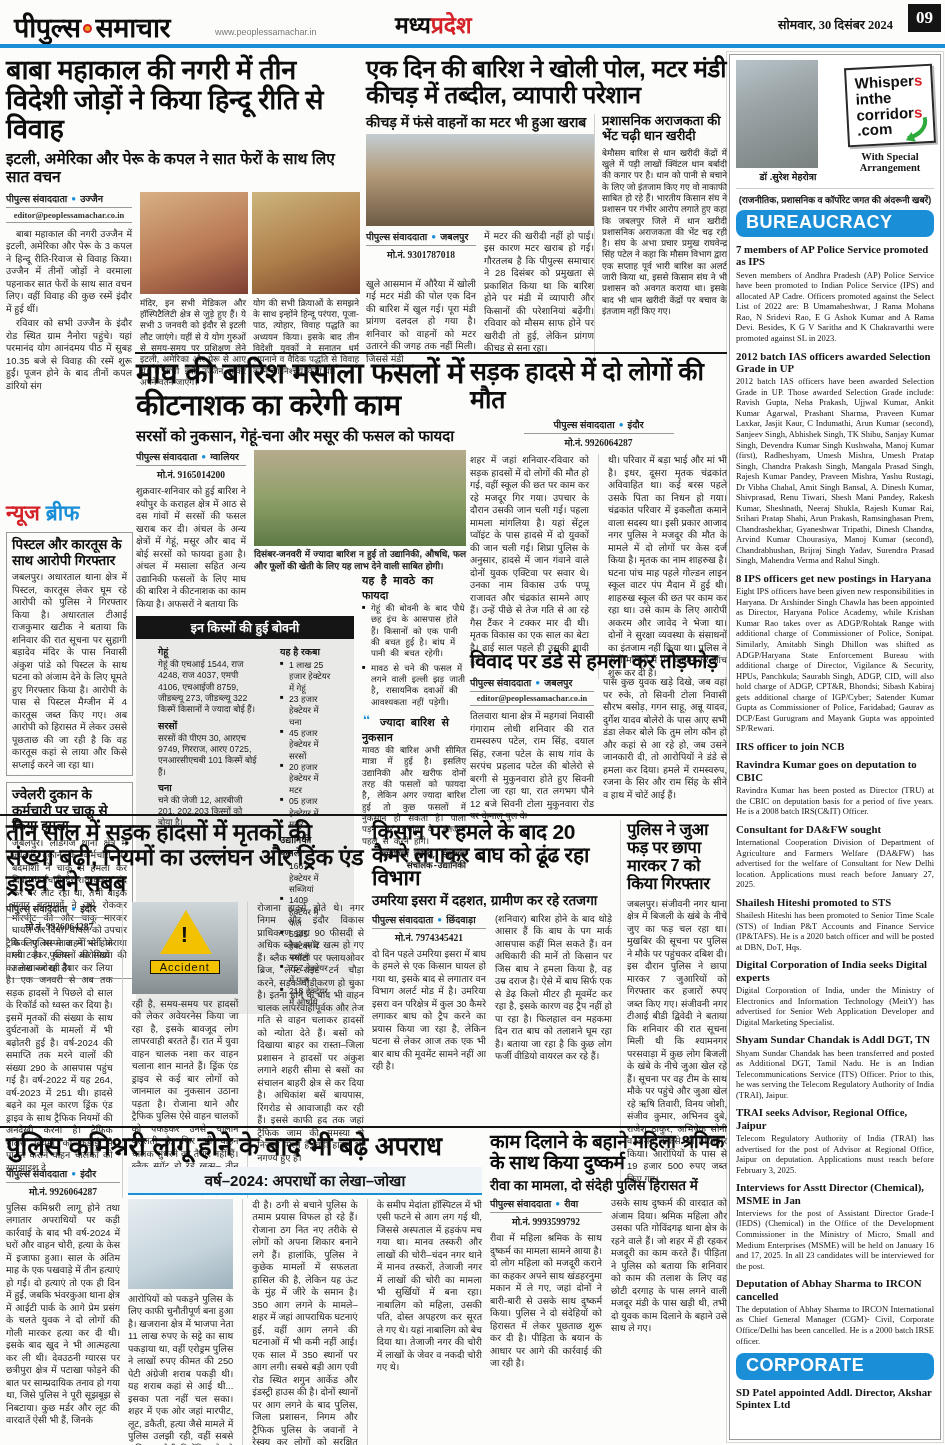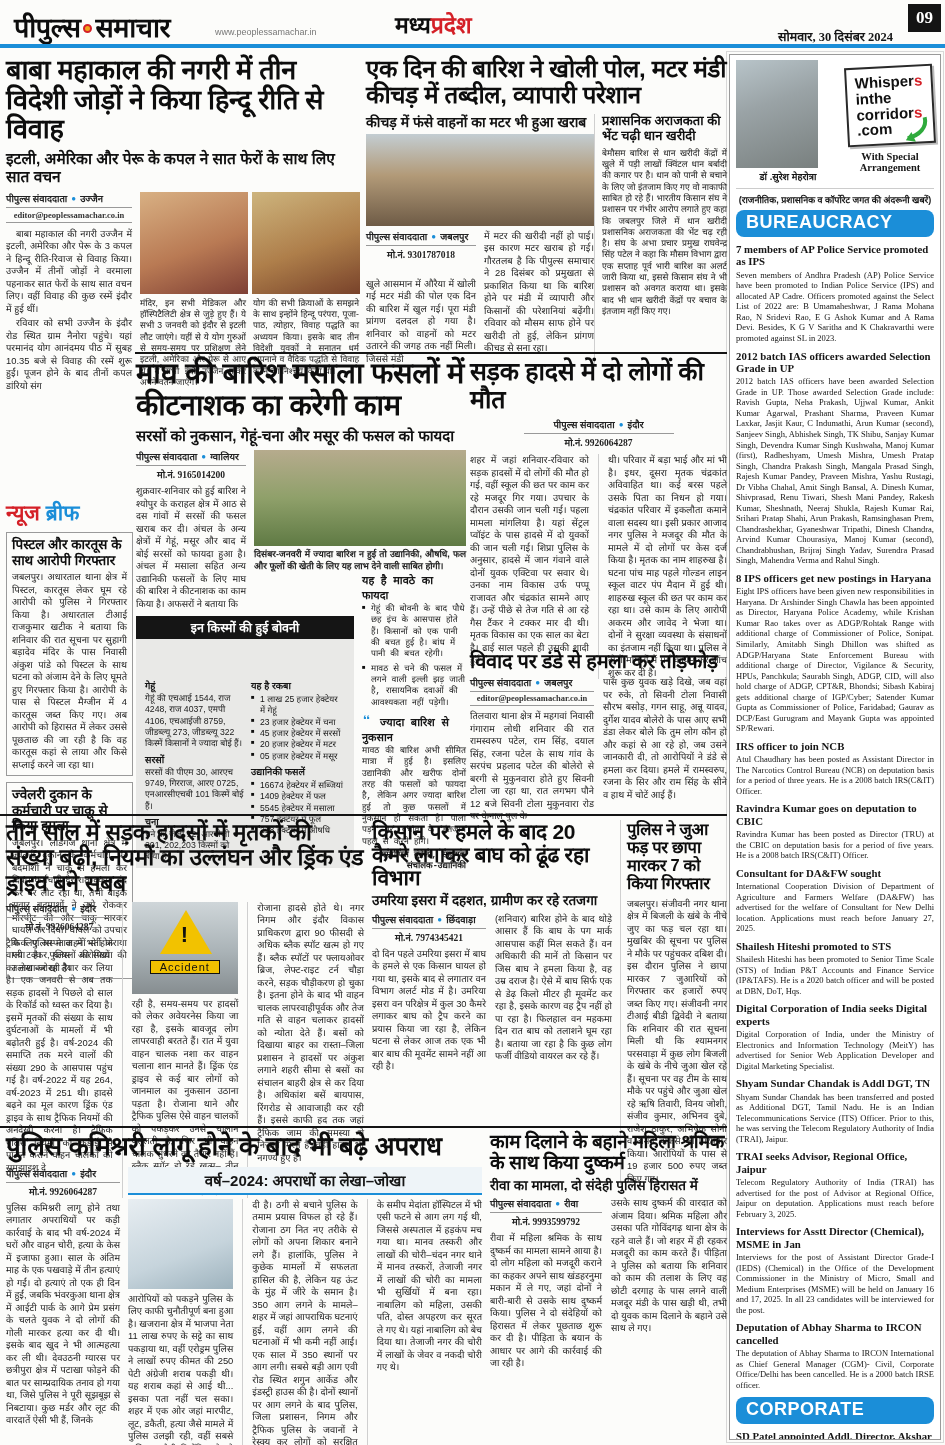--- a/index.html
+++ b/index.html
@@ -73,21 +73,21 @@
 <div class="page">
 
   <div class="abs" style="left:0;top:0;width:945px;height:46px;">
     <div class="abs masthead-logo" style="left:14px;top:8px;">
       <span>पीपुल्स</span><span class="logo-dot"></span><span>समाचार</span>
     </div>
     <div class="abs" style="left:215px;top:27px;font-size:9px;color:#777;">www.peoplessamachar.in</div>
     <div class="abs" style="left:395px;top:8px;">
       <span class="mp-black">मध्य</span><span class="mp-red">प्रदेश</span>
     </div>
-    <div class="abs date" style="left:778px;top:28px;">सोमवार, 30 दिसंबर 2024</div>
+    <div class="abs date" style="left:778px;top:16px;">सोमवार, 30 दिसंबर 2024</div>
     <div class="abs pagebox" style="right:4px;top:4px;">09</div>
   </div>
   <div class="abs blue-rule" style="left:0;top:44px;width:945px;"></div>
 
   <div class="abs rc" style="left:729px;top:54px;width:212px;height:1386px;">
     <div style="display:flex;gap:6px;">
       <div style="width:104px;">
         <div class="ph" style="width:82px;height:108px;"></div>
         <div style="font-size:9.5px;font-weight:bold;text-align:center;margin-top:2px;">डॉ .सुरेश मेहरोत्रा</div>
       </div>
@@ -116,21 +116,20 @@
       <div>
           <div class="rc-t">2012 batch IAS officers awarded Selection Grade in UP</div>
           <div class="rc-b">2012 batch IAS officers have been awarded Selection Grade in UP. Those awarded Selection Grade include: Ravish Gupta, Neha Prakash, Ujjwal Kumar, Ankit Kumar Agarwal, Prashant Sharma, Praveen Kumar Laxkar, Jasjit Kaur, C Indumathi, Arun Kumar (second), Sanjeev Singh, Abhishek Singh, TK Shibu, Sanjay Kumar Singh, Devendra Kumar Singh Kushwaha, Manoj Kumar (first), Radheshyam, Umesh Mishra, Umesh Pratap Singh, Chandra Prakash Singh, Mangala Prasad Singh, Rajesh Kumar Pandey, Praveen Mishra, Yashu Rustagi, Dr Vibha Chahal, Amit Singh Bansal, A. Dinesh Kumar, Shivprasad, Renu Tiwari, Shesh Mani Pandey, Rakesh Kumar, Sheshnath, Neeraj Shukla, Rajesh Kumar Rai, Srihari Pratap Shahi, Arun Prakash, Ramsinghasan Prem, Chandrashekhar, Gyaneshwar Tripathi, Dinesh Chandra, Arvind Kumar Chourasiya, Manoj Kumar (second), Chandrabhushan, Brijraj Singh Yadav, Surendra Prasad Singh, Mahendra Verma and Rahul Singh.</div>
         </div>
       <div>
           <div class="rc-t">8 IPS officers get new postings in Haryana</div>
           <div class="rc-b">Eight IPS officers have been given new responsibilities in Haryana. Dr Arshinder Singh Chawla has been appointed as Director, Haryana Police Academy, while Krishan Kumar Rao takes over as ADGP/Rohtak Range with additional charge of Commissioner of Police, Sonipat. Similarly, Amitabh Singh Dhillon was shifted as ADGP/Haryana State Enforcement Bureau with additional charge of Director, Vigilance &amp; Security, HPUs, Panchkula; Saurabh Singh, ADGP, CID, will also hold charge of ADGP, CPT&amp;R, Bhondsi; Sibash Kabiraj gets additional charge of IGP/Cyber; Satender Kumar Gupta as Commissioner of Police, Faridabad; Gaurav as DCP/East Gurugram and Mayank Gupta was appointed SP/Rewari.</div>
         </div>
       <div>
           <div class="rc-t">IRS officer to join NCB</div>
-          <div class="rc-b">Atul Chaudhary has been posted as Assistant Director in The Narcotics Control Bureau (NCB) on deputation basis for a period of three years. He is a 2008 batch IRS(C&amp;IT) Officer.</div>
         </div>
       <div>
           <div class="rc-t">Ravindra Kumar goes on deputation to CBIC</div>
           <div class="rc-b">Ravindra Kumar has been posted as Director (TRU) at the CBIC on deputation basis for a period of five years. He is a 2008 batch IRS(C&amp;IT) Officer.</div>
         </div>
       <div>
           <div class="rc-t">Consultant for DA&amp;FW sought</div>
           <div class="rc-b">International Cooperation Division of Department of Agriculture and Farmers Welfare (DA&amp;FW) has advertised for the welfare of Consultant for New Delhi location. Applications must reach before January 27, 2025.</div>
         </div>
       <div>
@@ -253,21 +252,21 @@
         <div class="phone">मो.नं. 9165014200</div>
         <div class="bt" style="margin-top:4px;">शुक्रवार-शनिवार को हुई बारिश ने श्योपुर के कराहल क्षेत्र में आठ से दस गांवों में सरसों की फसल खराब कर दी। अंचल के अन्य क्षेत्रों में गेहूं, मसूर और बाद में बोई सरसों को फायदा हुआ है। अंचल में मसाला सहित अन्य उद्यानिकी फसलों के लिए माघ की बारिश ने कीटनाशक का काम किया है। अफसरों ने बताया कि</div>
       </div>
       <div style="flex:1;">
         <div class="ph-field" style="width:212px;height:96px;"></div>
         <div class="caption" style="margin-top:3px;">दिसंबर-जनवरी में ज्यादा बारिश न हुई तो उद्यानिकी, औषधि, फल और फूलों की खेती के लिए यह लाभ देने वाली साबित होगी।</div>
       </div>
     </div>
     <div class="blk-box" style="margin-top:6px;width:218px;">
       <div class="bar">इन किस्मों की हुई बोवनी</div>
-      <div style="display:flex;gap:6px;padding:3px 9px 5px;margin-top:34px;">
+      <div style="display:flex;gap:22px;padding:3px 22px 5px;">
         <div style="width:100px;flex:none;">
           <div class="blk-head">गेहूं</div>
           <div class="bt-sm" style="text-align:left;">गेहूं की एचआई 1544, राज 4248, राज 4037, एमपी 4106, एचआईजी 8759, जीडब्ल्यू 273, जीडब्ल्यू 322 किस्में किसानों ने ज्यादा बोई हैं।</div>
           <div class="blk-head">सरसों</div>
           <div class="bt-sm" style="text-align:left;">सरसों की पीएम 30, आरएच 9749, गिरराज, आरए 0725, एनआरसीएचबी 101 किस्में बोई हैं।</div>
           <div class="blk-head">चना</div>
           <div class="bt-sm" style="text-align:left;">चने की जेजी 12, आरबीजी 201, 202,203 किस्मों को बोया है।</div>
         </div>
         <div style="flex:1;">
           <div class="blk-head">यह है रकबा</div>

